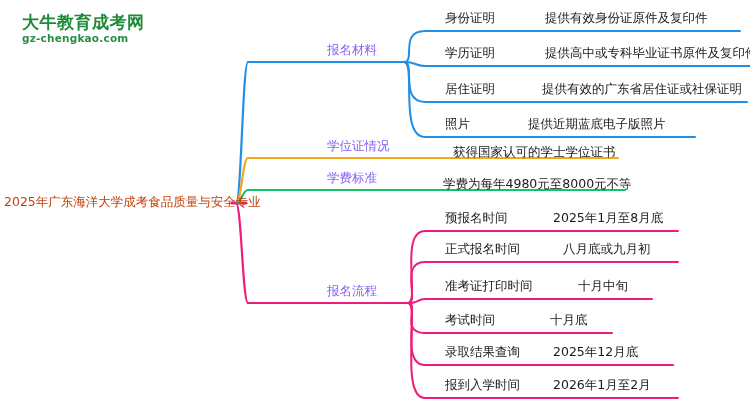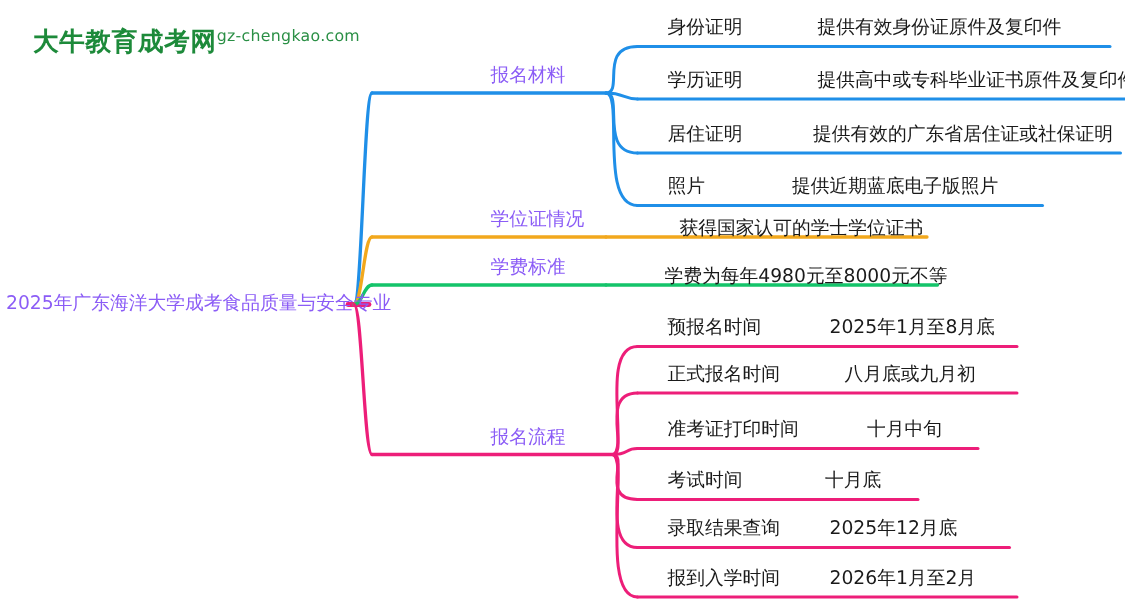--- a/index.html
+++ b/index.html
@@ -63,32 +63,32 @@
     left: 3px; top: 9px;
     width: 30px;
     text-align: center;
     font-size: 13px;
     font-weight: bold;
     line-height: 13px;
     letter-spacing: -1px;
     color: #1d6b33;
     font-family: "DejaVu Sans", "Liberation Sans", sans-serif;
   }
-  #logo-text { display: flex; flex-direction: row; justify-content: center; }
+  #logo-text { display: flex; flex-direction: column; justify-content: center; }
   #logo-title {
     font-size: 17px;
     font-weight: bold;
     color: #1d8a3a;
     letter-spacing: 0.5px;
     line-height: 20px;
     white-space: nowrap;
   }
   #logo-sub {
     font-size: 10.5px;
-    font-weight: normal;
+    font-weight: bold;
     color: #2a8f45;
     letter-spacing: 0.2px;
     line-height: 13px;
     white-space: nowrap;
   }
 
   
   #map-svg {
     position: absolute;
     left: 0; top: 0;
@@ -101,21 +101,21 @@
     line-height: 15px;
     color: #1a1a1a;
   }
   #root-label {
     position: absolute;
     left: 4px;
     top: 194px;
     font-size: 12.5px;
     line-height: 16px;
     white-space: nowrap;
-    color: #8b5cf6;
+    color: #c2410c;
   }
   .branch-label {
     font-size: 12.5px;
     color: #8b5cf6;
   }
   .leaf-key {
     font-size: 12.5px;
     color: #1a1a1a;
   }
   .leaf-val {

